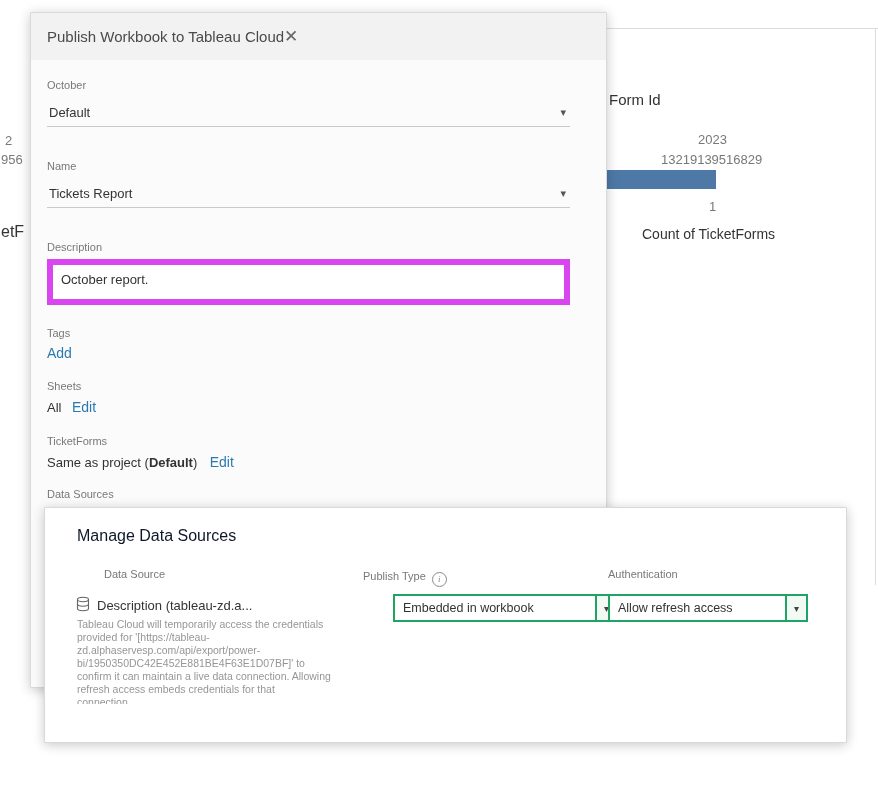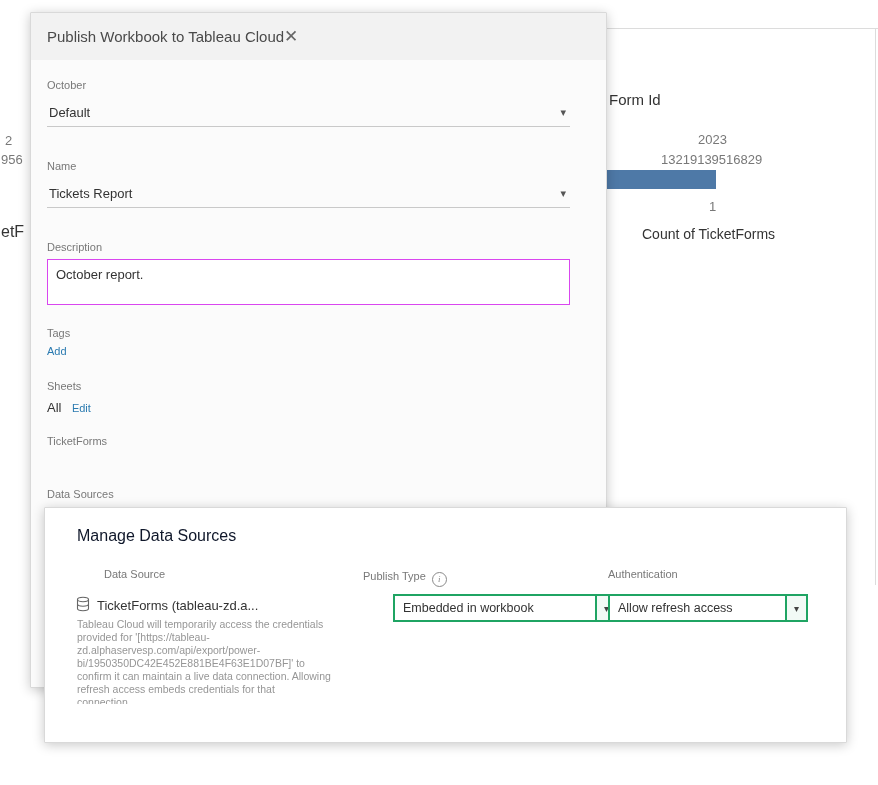--- a/index.html
+++ b/index.html
@@ -27,25 +27,25 @@
   .dlg-title{font-size:15px;color:#4a4a4a;}
   .close-btn{font-size:17px;color:#666;cursor:pointer;line-height:1;}
   .fld-label{font-size:11px;color:#787878;white-space:nowrap;}
   .u-select{
     border-bottom:1px solid #c9c9c9;height:28px;display:flex;align-items:center;
     box-sizing:border-box;cursor:pointer;
   }
   .u-select .val{font-size:13px;color:#333;padding-left:2px;flex:1;}
   .u-select .caret{font-size:11px;color:#555;padding-right:4px;}
   .txtarea{
-    width:523px;height:46px;box-sizing:border-box;border:1px solid #d946ef;
+    width:523px;height:46px;box-sizing:border-box;border:6px solid #d946ef;
     background:#fff;font-family:"Liberation Sans", sans-serif;font-size:13px;
     color:#333;padding:7px 8px;resize:none;outline:none;
   }
-  .link{font-size:11px;color:#2a7ab0;cursor:pointer;white-space:nowrap;}
+  .link{font-size:14px;color:#2a7ab0;cursor:pointer;white-space:nowrap;}
   .val13{font-size:13px;color:#333;white-space:nowrap;}
   
   .mds{background:#ffffff;}
   .mds-title{font-size:16px;color:#0f172a;}
   .col-label{font-size:11px;color:#787878;white-space:nowrap;}
   .info-dot{
     display:inline-flex;width:13px;height:13px;border:1px solid #8a8a8a;border-radius:50%;
     font-size:9px;color:#8a8a8a;align-items:center;justify-content:center;
     font-style:italic;margin-left:6px;vertical-align:-2px;cursor:pointer;
     font-family:"Liberation Serif", serif;
@@ -108,41 +108,45 @@
   <div class="abs fld-label" style="left:16px;top:314px;">Tags</div>
   <div class="abs link" style="left:16px;top:332px;">Add</div>
 
   <div class="abs fld-label" style="left:16px;top:367px;">Sheets</div>
   <div class="abs" style="left:16px;top:385px;">
     <span class="val13">All</span>
     <span class="link" style="margin-left:6px;">Edit</span>
   </div>
 
   <div class="abs fld-label" style="left:16px;top:422px;">TicketForms</div>
+  <div class="abs" style="left:16px;top:440px;">
+    <span class="val13">Same as project (</span><span class="val13" style="font-weight:bold;">Default</span><span class="val13">)</span>
+    <span class="link" style="margin-left:8px;">Edit</span>
+  </div>
 
   <div class="abs fld-label" style="left:16px;top:475px;">Data Sources</div>
 </div>
 
 <div class="abs dialog mds" style="left:44px;top:507px;width:803px;height:236px;z-index:10;">
   <div class="abs mds-title" style="left:32px;top:19px;">Manage Data Sources</div>
 
   <div class="abs col-label" style="left:32px;top:60px;margin-left:27px;">Data Source</div>
   <div class="abs" style="left:318px;top:58px;">
     <span class="col-label">Publish Type</span><span class="info-dot">i</span>
   </div>
   <div class="abs col-label" style="left:563px;top:60px;">Authentication</div>
 
   <div class="abs" style="left:30px;top:88px;width:16px;height:16px;">
     <svg width="16" height="16" viewBox="0 0 16 16" fill="none" stroke="#666" stroke-width="1.1">
       <ellipse cx="8" cy="3.5" rx="5.5" ry="2.2"></ellipse>
       <path d="M2.5 3.5 V12.5 C2.5 13.7 5 14.7 8 14.7 C11 14.7 13.5 13.7 13.5 12.5 V3.5"></path>
       <path d="M2.5 8 C2.5 9.2 5 10.2 8 10.2 C11 10.2 13.5 9.2 13.5 8"></path>
     </svg>
   </div>
-  <div class="abs src-name" style="left:52px;top:90px;">TicketForms (tableau-zd.a...</div>
+  <div class="abs src-name" style="left:52px;top:90px;">Description (tableau-zd.a...</div>
   <div class="abs src-note" style="left:32px;top:110px;">Tableau Cloud will temporarily access the credentials provided for '[https://tableau-zd.alphaservesp.com/api/export/power-bi/1950350DC42E452E881BE4F63E1D07BF]' to confirm it can maintain a live data connection. Allowing refresh access embeds credentials for that connection...</div>
 
   <div class="abs hl-dd" style="left: 318px; top: 86px; width: 225px; border-color: rgb(31, 164, 99); margin-left: 30px;">
     <span class="val">Embedded in workbook</span>
     <span class="dd-caret-box" style="border-left-color: rgb(31, 164, 99);">▾</span>
   </div>
 
   <div class="abs hl-dd" style="left: 563px; top: 86px; width: 200px; border-color: rgb(31, 164, 99);">
     <span class="val">Allow refresh access</span>
     <span class="dd-caret-box" style="border-left-color: rgb(31, 164, 99);">▾</span>

